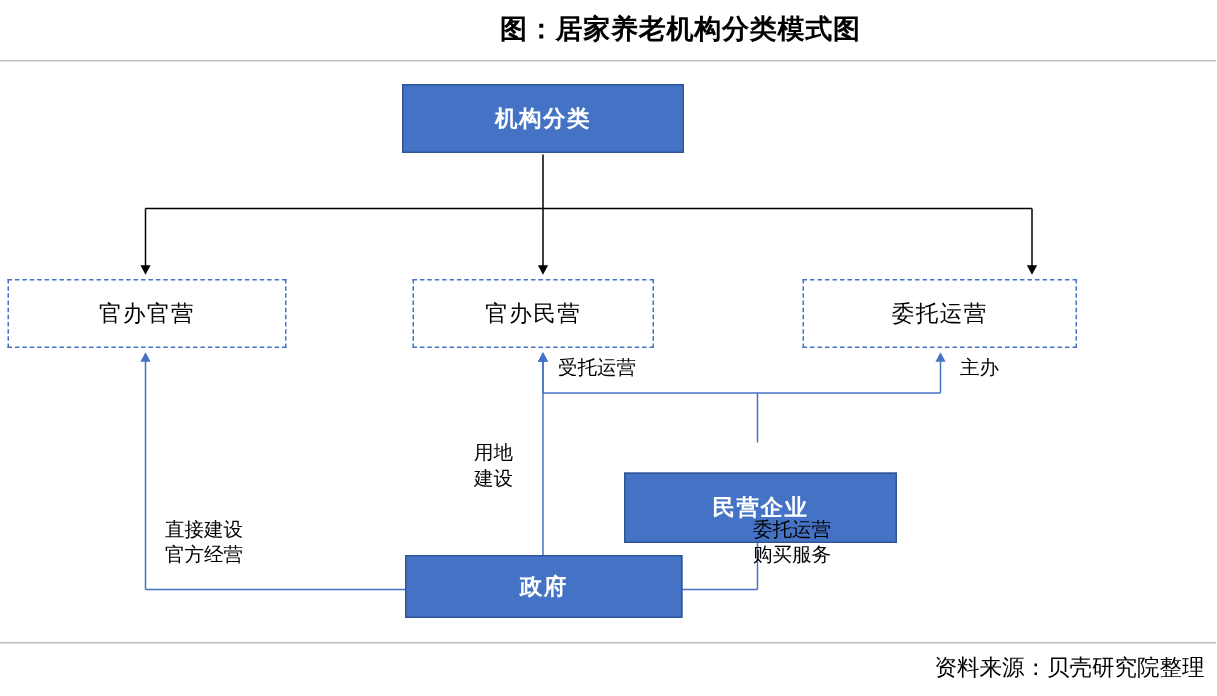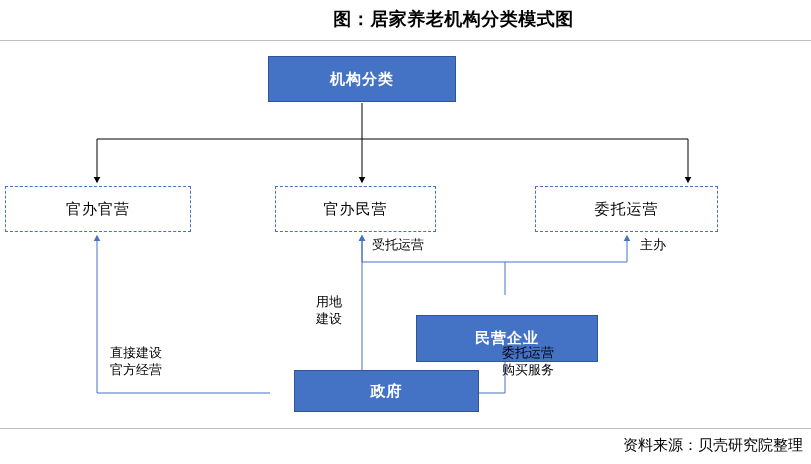--- a/index.html
+++ b/index.html
@@ -91,21 +91,21 @@
   <div class="node-filled" style="left:268px;top:56px;width:188px;height:46px;">机构分类</div>
 
   <div class="node-dashed" style="left:5px;top:186px;width:186px;height:46px;text-align:center;">官办官营</div>
 
   <div class="node-dashed" style="left:275px;top:186px;width:161px;height:46px;">官办民营</div>
 
   <div class="node-dashed" style="left:535px;top:186px;width:183px;height:46px;">委托运营</div>
 
   <div class="node-filled" style="left:416px;top:295px;width:182px;height:47px;margin-top:20px;">民营企业</div>
 
-  <div class="node-filled" style="left:270px;top:370px;width:185px;height:42px;margin-left:24px;">政府</div>
+  <div class="node-filled" style="left:270px;top:370px;width:185px;height:42px;">政府</div>
 
   <div class="edge-label" style="left:372px;top:236px;">受托运营</div>
 
   <div class="edge-label" style="left:640px;top:236px;">主办</div>
 
   <div class="edge-label" style="left:316px;top:293px;text-align:center;">
     <div>用地</div>
     <div>建设</div>
   </div>
 

